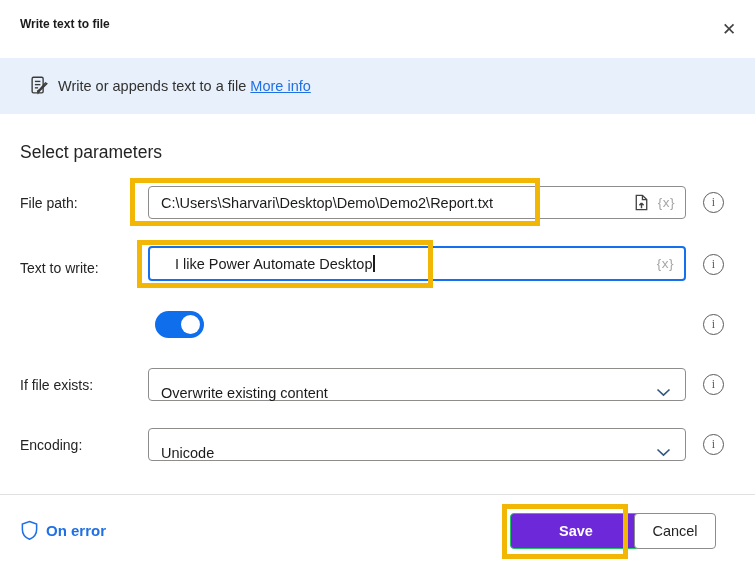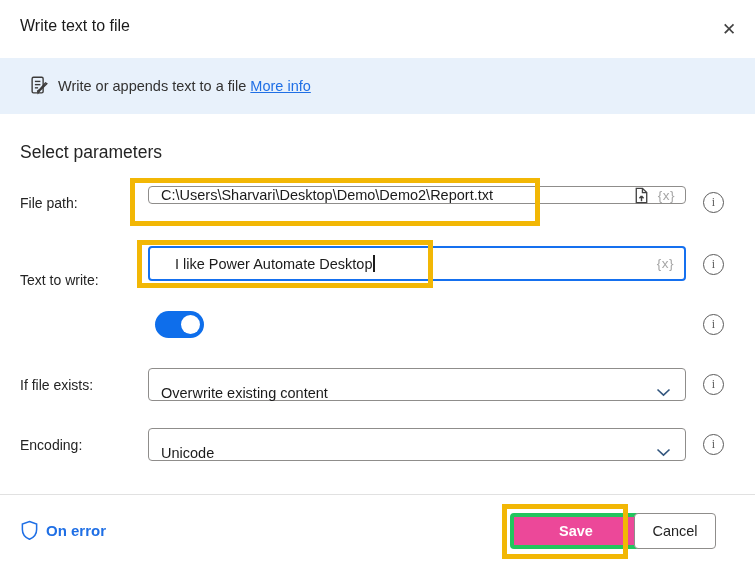--- a/index.html
+++ b/index.html
@@ -1,36 +1,36 @@
 <!DOCTYPE html>
 <html><head>
 <meta charset="utf-8">
 <style>
   * { margin: 0; padding: 0; box-sizing: border-box; }
   html, body { width: 755px; height: 565px; background: #ffffff; }
   body { font-family: "Liberation Sans", sans-serif; color: #242424; position: relative; overflow: hidden; }
 
   .dialog { position: absolute; inset: 0; background: #fff; }
 
-  .title { position: absolute; left: 20px; top: 17px; font-size: 16px; font-weight: 400; color: #1b1b1b; }
+  .title { position: absolute; left: 20px; top: 17px; font-size: 12px; font-weight: 700; color: #1b1b1b; }
   .close-btn { position: absolute; left: 716px; top: 16px; width: 26px; height: 26px;
     font-size: 17px; font-weight: 300; color: #424242; display: flex; align-items: center; justify-content: center;
     cursor: pointer; line-height: 1; }
 
   .banner { position: absolute; left: 0; top: 58px; width: 755px; height: 56px;
     display: flex; align-items: center; }
   .banner-icon { position: absolute; left: 28px; width: 22px; height: 24px; }
   .banner-text { position: absolute; left: 58px; font-size: 14.5px; color: #323130; }
   .banner-link { text-decoration: underline; cursor: pointer; }
 
   .section-heading { position: absolute; left: 20px; top: 142px; font-size: 17.5px; font-weight: 400; color: #242424; }
 
   .field-label { position: absolute; left: 20px; font-size: 14px; color: #242424; }
 
-  .inputbox { position: absolute; left: 148px; width: 538px; height: 18px; background: #fff;
+  .inputbox { position: absolute; left: 148px; width: 538px; height: 33px; background: #fff;
     border: 1px solid #8f8d8b; border-radius: 4px; display: flex; align-items: center;
     padding: 0 10px 0 12px; font-size: 14.5px; color: #1b1b1b; cursor: text; }
   .inputbox .value { flex: 0 1 auto; white-space: nowrap; overflow: hidden; }
   .inputbox.focused { border: 2px solid #1570EF; padding-left: 25px; }
   .input-icons { margin-left: auto; display: flex; align-items: center; gap: 7px; }
   .var-icon { font-size: 13.5px; color: #a6a6a6; letter-spacing: 0.5px; cursor: pointer; }
   .filepick-icon { width: 19px; height: 19px; cursor: pointer; }
   .caret { display: inline-block; width: 1.5px; height: 17px; background: #1b1b1b; margin-left: 1px; }
 
   .selectbox { position: absolute; left: 148px; width: 538px; height: 33px; background: #fff;
@@ -48,21 +48,21 @@
     font-size: 12px; font-style: normal; color: #5a5a5a; font-family: "Liberation Serif", serif; cursor: pointer; }
 
   .divider { position: absolute; left: 0; top: 494px; width: 755px; height: 1px; background: #e1e1e1; }
 
   .on-error { position: absolute; left: 20px; top: 520px; display: flex; align-items: center; gap: 7px;
     color: #1F6FE5; font-size: 15px; font-weight: 700; cursor: pointer; }
   .shield-icon { width: 19px; height: 21px; }
 
   .btn { position: absolute; top: 513px; height: 36px; border-radius: 4px; font-size: 14.5px;
     display: flex; align-items: center; justify-content: center; cursor: pointer; }
-  .btn-save { left: 510px; width: 132px; background: #ec4899; color: #fff; font-weight: 700; border: 4px solid #22c55e; }
+  .btn-save { left: 510px; width: 132px; background: #6d28d9; color: #fff; font-weight: 700; border: 1px solid #22c55e; }
   .btn-cancel { left: 634px; width: 82px; background: #fff; color: #242424; border: 1px solid #8f8d8b; }
 
   .hl { position: absolute; border: 5px solid #F2B705; background: transparent; pointer-events: none; z-index: 5; }
   .hl-filepath { left: 130px; top: 178px; width: 410px; height: 48px; }
   .hl-text { left: 137px; top: 240px; width: 296px; height: 48px; }
   .hl-save { left: 502px; top: 504px; width: 126px; height: 55px; }
 
   svg { display: block; }
 </style>
 </head>
@@ -99,21 +99,21 @@
           <path d="M4.5 2.5 H11 L15.5 7 V17.5 H4.5 Z"></path>
           <path d="M11 2.5 V7 H15.5"></path>
           <path d="M10 16 V10.5 M10 10.5 L7.8 12.8 M10 10.5 L12.2 12.8" stroke-width="1.5"></path>
         </svg>
       </span>
       <span class="var-icon">{x}</span>
     </span>
   </div>
   <i class="info-icon" style="top:192px;">i</i>
 
-  <div class="field-label" style="top:272px;text-align:right;">Text to write:</div>
+  <div class="field-label" style="top:260px;text-align:right;">Text to write:</div>
   <div class="inputbox focused" style="top:246px; height:35px;">
     <span class="value">I like Power Automate Desktop</span>
       <span class="caret"></span>
     <span class="input-icons">
       <span class="var-icon">{x}</span>
     </span>
   </div>
   <i class="info-icon" style="top:254px;">i</i>
 
   <div class="toggle">

